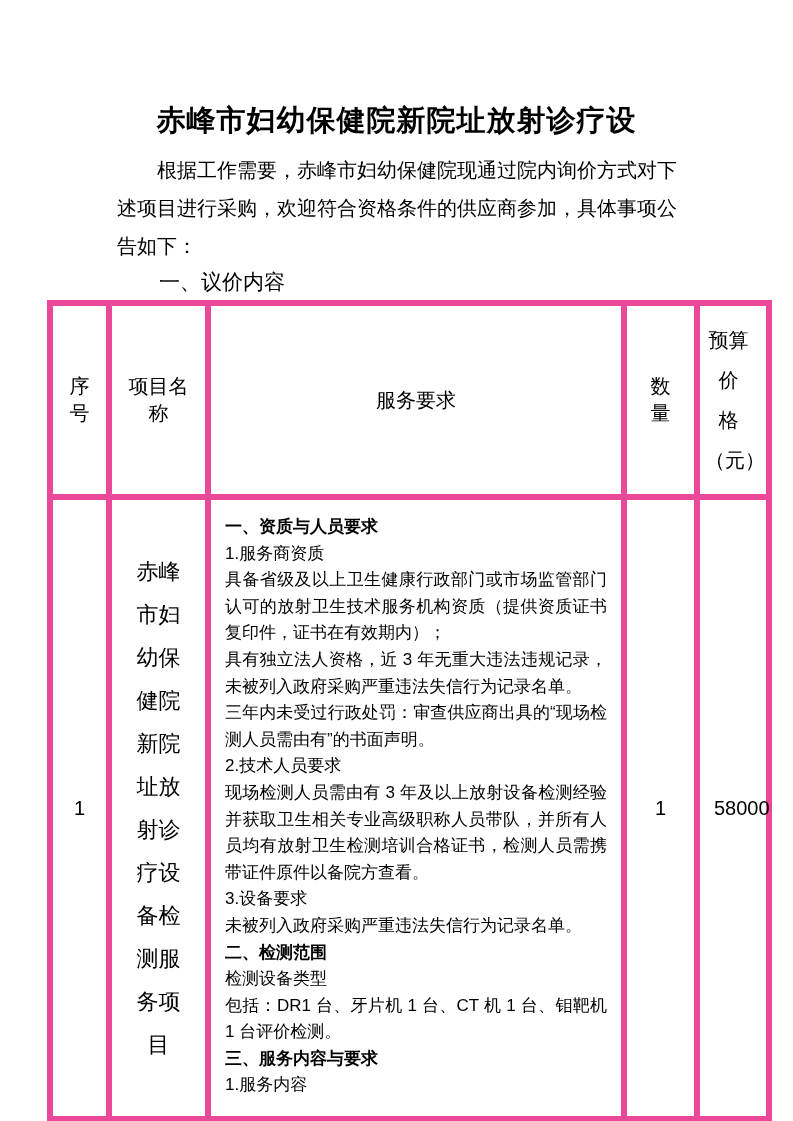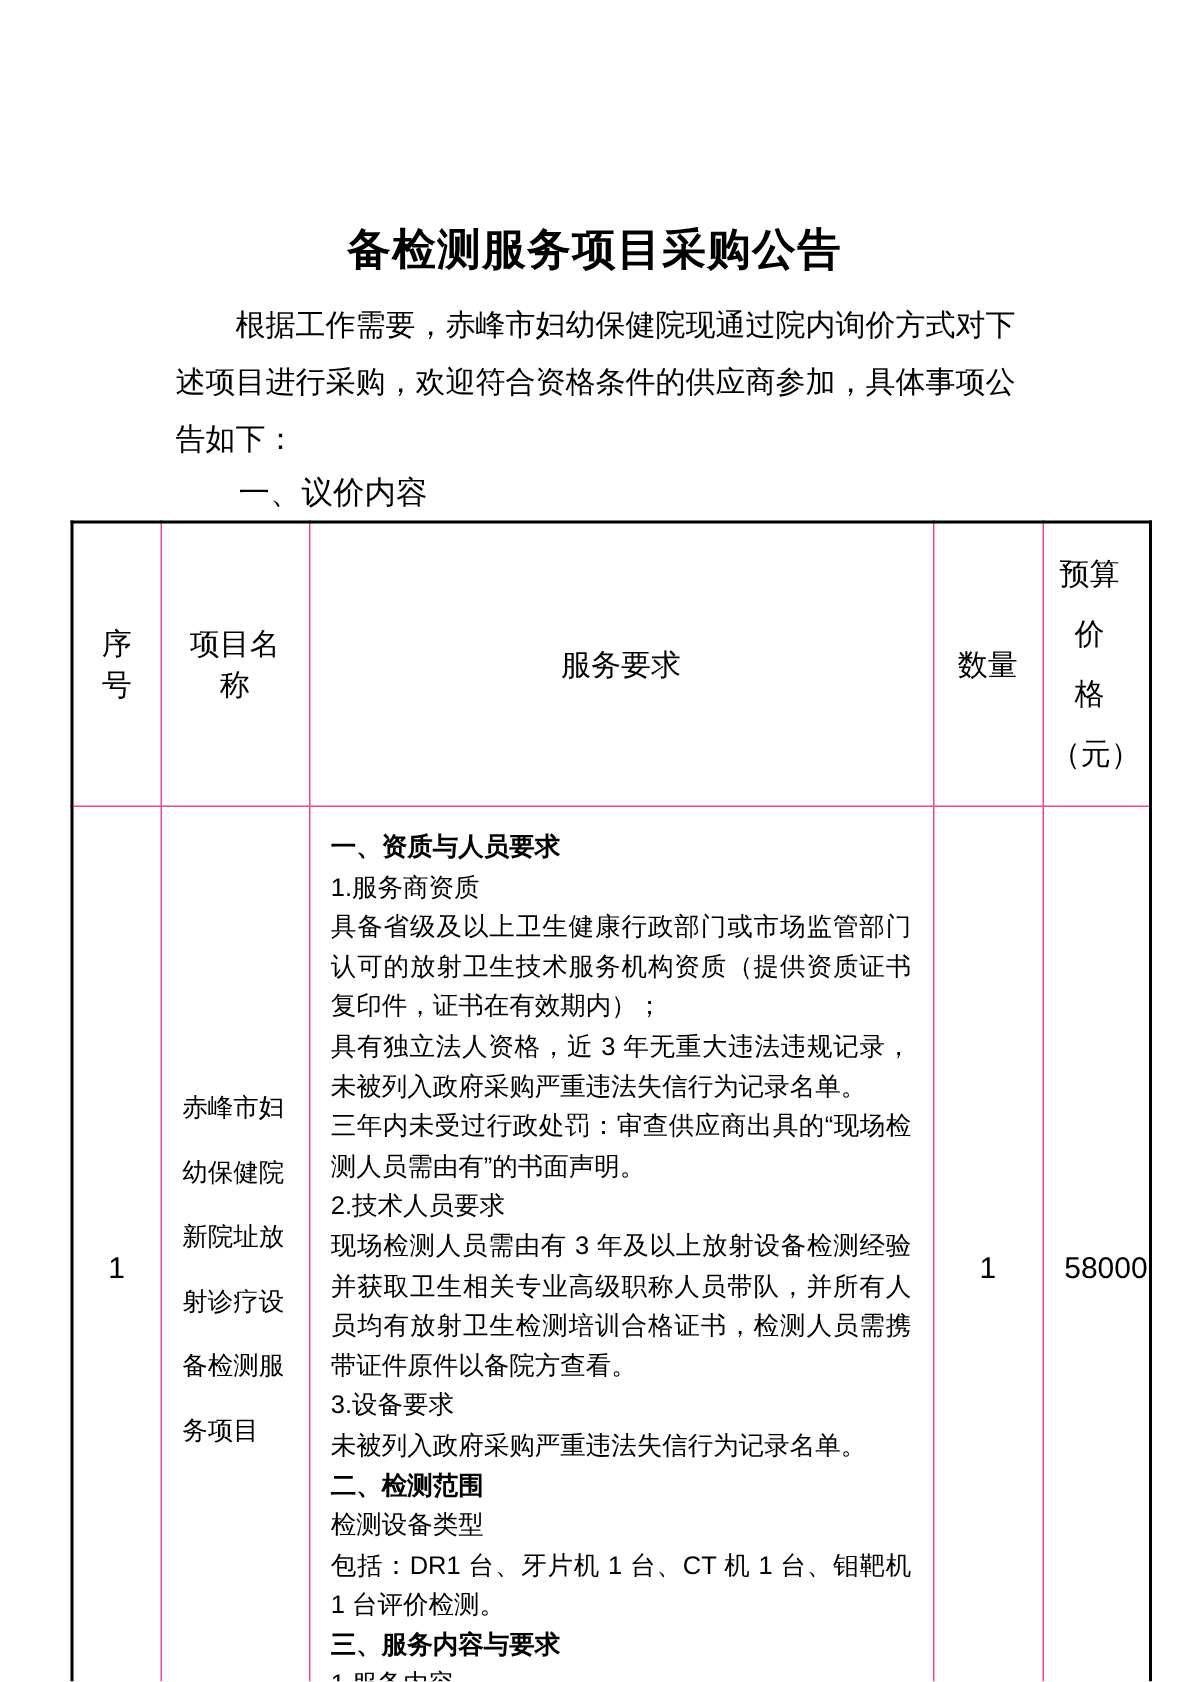--- a/index.html
+++ b/index.html
@@ -35,65 +35,64 @@
     text-indent: 2em;
   }
   table.purchase-table {
     border-collapse: collapse;
     table-layout: fixed;
     width: 719px;
     margin: 1px 0 0 47px;
     border: 2px solid #000;
   }
   .purchase-table th, .purchase-table td {
-    border: 1px solid #ec4899;
+    border: 6px solid #ec4899;
     padding: 14px;
   }
   .purchase-table tr.header-row th {
     height: 85px;
     font-weight: normal;
     font-size: 20px;
     text-align: center;
     vertical-align: middle;
   }
   .purchase-table th.budget-header {
     text-align: left;
     padding-left: 5px;
   }
   .budget-header-line { display: block; line-height: 40px; }
   .cell-seq, .cell-qty, .cell-budget {
     text-align: center;
     vertical-align: middle;
     font-size: 20px;
   }
   .cell-name {
-    text-align: left;
+    text-align: center;
     vertical-align: middle;
-    font-size: 17px;
+    font-size: 22px;
     line-height: 43px;
     padding: 0 2px;
   }
   .cell-req {
     vertical-align: top;
     padding: 2px 3px 0 3px;
     font-size: 17px;
     line-height: 26.6px;
     text-align: justify;
   }
   .req-para { margin: 0; }
   .req-heading { font-weight: bold; }
 </style>
 </head>
 <body>
 
 <div class="page">
 
   <h1 class="doc-title">
-    <br>
-    <span>备检测服务项目采购公告</span>
+    <span>赤峰市妇幼保健院新院址放射诊疗设</span><br>
   </h1>
 
   <p class="intro">根据工作需要，赤峰市妇幼保健院现通过院内询价方式对下述项目进行采购，欢迎符合资格条件的供应商参加，具体事项公告如下：</p>
 
   <p class="section-heading">一、议价内容</p>
 
   <table class="purchase-table">
     <colgroup>
       <col style="width:59px">
       <col style="width:99px">

